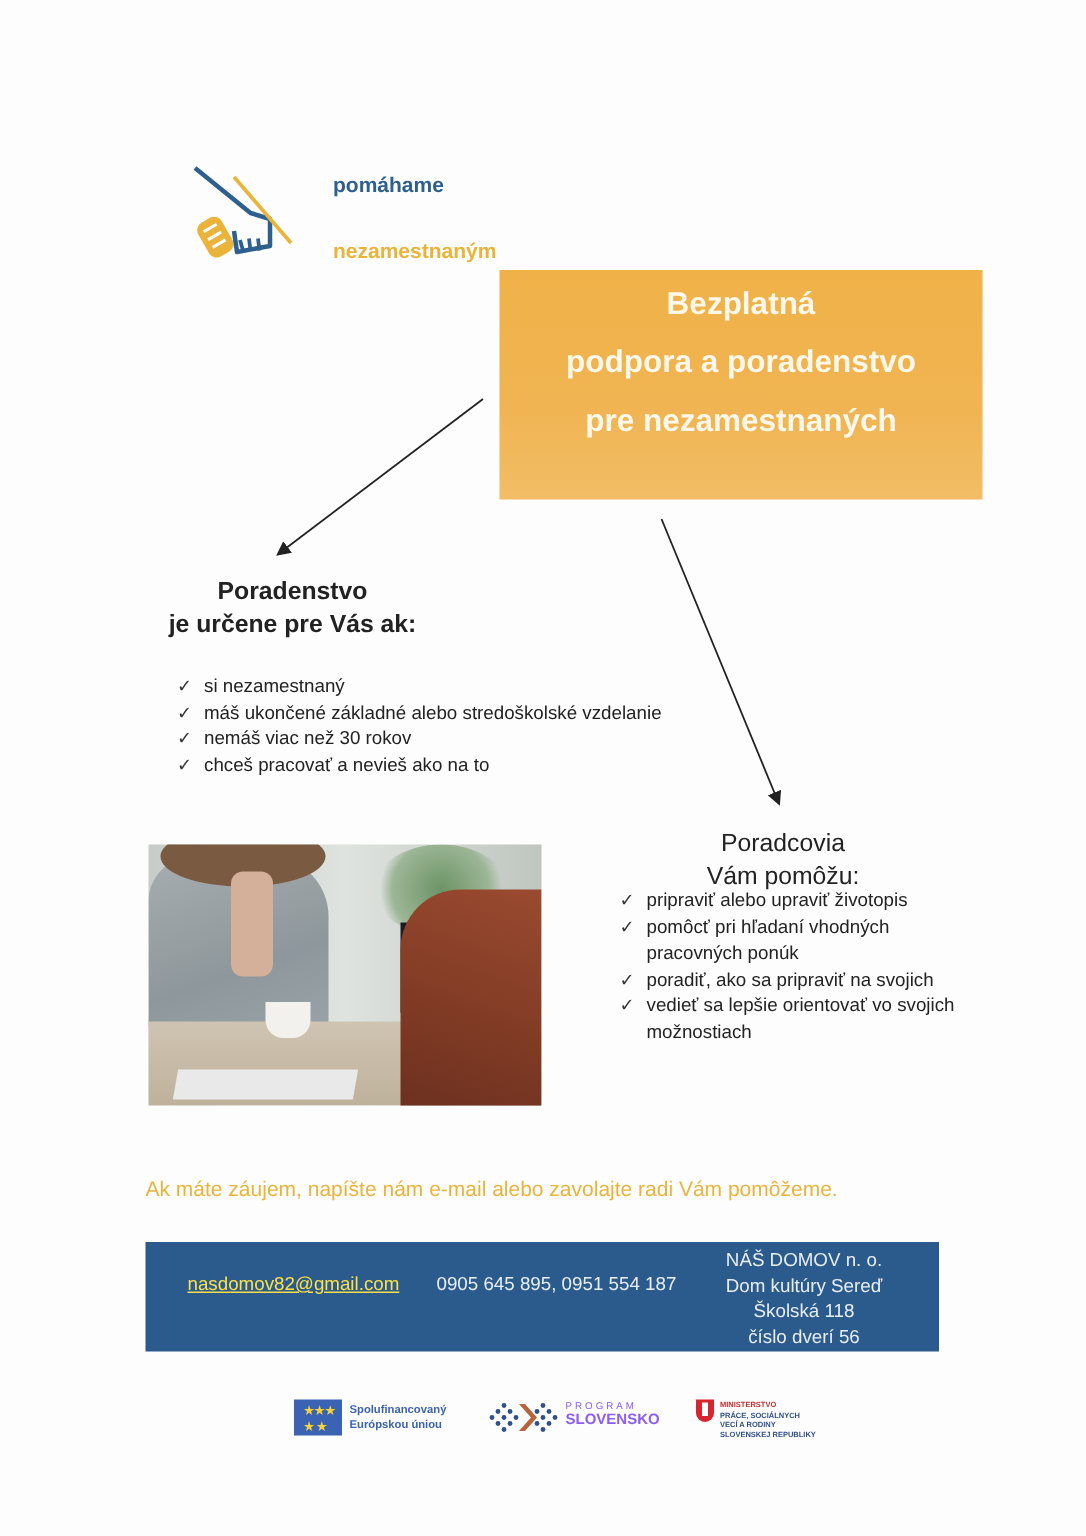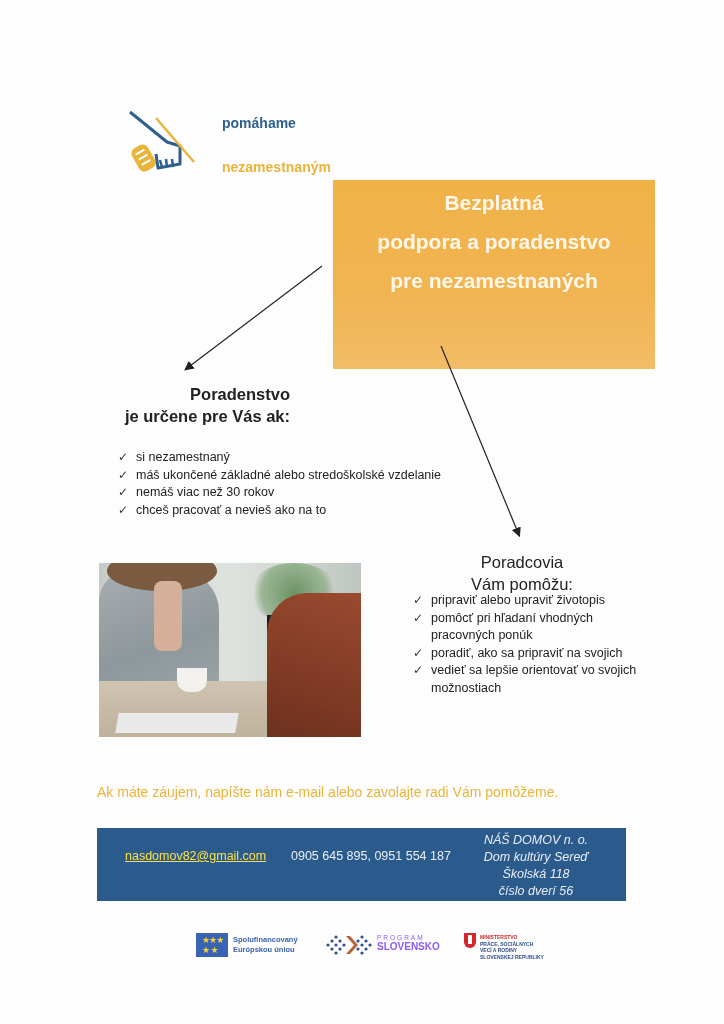--- a/index.html
+++ b/index.html
@@ -4,28 +4,28 @@
   <style>
     * { margin: 0; padding: 0; box-sizing: border-box; }
     html, body { width: 724px; height: 1024px; background: #fdfdfd; overflow: hidden; }
     body { position: relative; font-family: "Liberation Sans", "DejaVu Sans", sans-serif; color: #222; }
 
     .logo { position: absolute; left: 122px; top: 104px; width: 95px; height: 68px; }
     .logo-text { position: absolute; left: 222px; top: 113px; font-weight: bold; font-size: 14px; line-height: 20px; }
     .logo-text .l1 { color: #2d5f8f; }
     .logo-text .l2 { color: #eab43a; margin-top: 24px; }
 
-    .hero { position: absolute; left: 333px; top: 180px; width: 322px; height: 189px;
+    .hero { position: absolute; left: 333px; top: 180px; width: 322px; height: 153px;
             background: linear-gradient(180deg, #f0b248 0%, #f0b452 60%, #f2bd66 100%);
             color: #fff8ea; text-align: center; font-weight: bold; font-size: 21px; line-height: 39px;
             padding-top: 3px; }
 
     svg.arrows { position: absolute; left: 0; top: 0; width: 724px; height: 1024px; pointer-events: none; }
 
-    .h-left { position: absolute; left: 100px; top: 383px; width: 190px; text-align: right;
+    .h-left { position: absolute; left: 100px; top: 383px; width: 190px; text-align: center;
               font-weight: bold; font-size: 16.5px; line-height: 22px; color: #222; }
     .list { list-style: none; position: absolute; font-size: 12.5px; line-height: 17.5px; color: #222; }
     .list li { position: relative; padding-left: 18px; }
     .list li .chk { position: absolute; left: 0; top: 0; font-size: 12px; color: #333; }
     .list-left { left: 118px; top: 449px; }
 
     .photo { position: absolute; left: 99px; top: 563px; width: 262px; height: 174px; overflow: hidden;
              background: linear-gradient(90deg, #c8ccc9 0%, #dfe3df 50%, #bfc6c0 100%); }
     .photo .bgplant { position: absolute; left: 150px; top: 0; width: 90px; height: 60px; border-radius: 50%;
              background: radial-gradient(circle, #6c9466 0%, #9cb696 60%, transparent 75%); }
@@ -45,21 +45,21 @@
     .h-right { position: absolute; left: 437px; top: 551px; width: 170px; text-align: center;
                font-weight: normal; font-size: 16.5px; line-height: 22px; color: #222; }
     .list-right { left: 413px; top: 592px; width: 240px; }
 
     .cta { position: absolute; left: 97px; top: 784px; font-weight: normal; font-size: 14px; color: #eab43a; }
 
     .contact { position: absolute; left: 97px; top: 828px; width: 529px; height: 73px; background: #2b5a8c;
                color: #e8eef6; font-size: 12.5px; }
     .contact .email { position: absolute; left: 28px; top: 21px; text-decoration: underline; color: #fde047; }
     .contact .phone { position: absolute; left: 194px; top: 21px; }
-    .contact .addr { position: absolute; left: 364px; top: 4px; width: 150px; text-align: center; line-height: 17px; font-style: italic; }
+    .contact .addr { position: absolute; left: 364px; top: 4px; width: 150px; text-align: center; line-height: 17px; }
 
     .footer-logos { position: absolute; left: 196px; top: 930px; width: 360px; height: 34px; }
     .eu-flag { position: absolute; left: 0; top: 3px; width: 32px; height: 24px; background: #3b63b3; }
     .eu-flag span { position: absolute; left: 6px; top: 2px; font-size: 9px; color: #f5d23a; letter-spacing: -1px; }
     .eu-text { position: absolute; left: 37px; top: 5px; font-size: 7.5px; font-weight: bold; color: #3b63b3; line-height: 10px; }
     .ps-mark { position: absolute; left: 128px; top: 2px; width: 50px; height: 26px; }
     .ps-text { position: absolute; left: 181px; top: 4px; color: #8b5cf6; }
     .ps-text .a { font-size: 6.5px; letter-spacing: 2px; display: block; }
     .ps-text .b { font-size: 10px; font-weight: bold; display: block; }
     .mpsvr-crest { position: absolute; left: 268px; top: 3px; width: 12px; height: 15px; background: #d7252f; border-radius: 0 0 6px 6px; }

